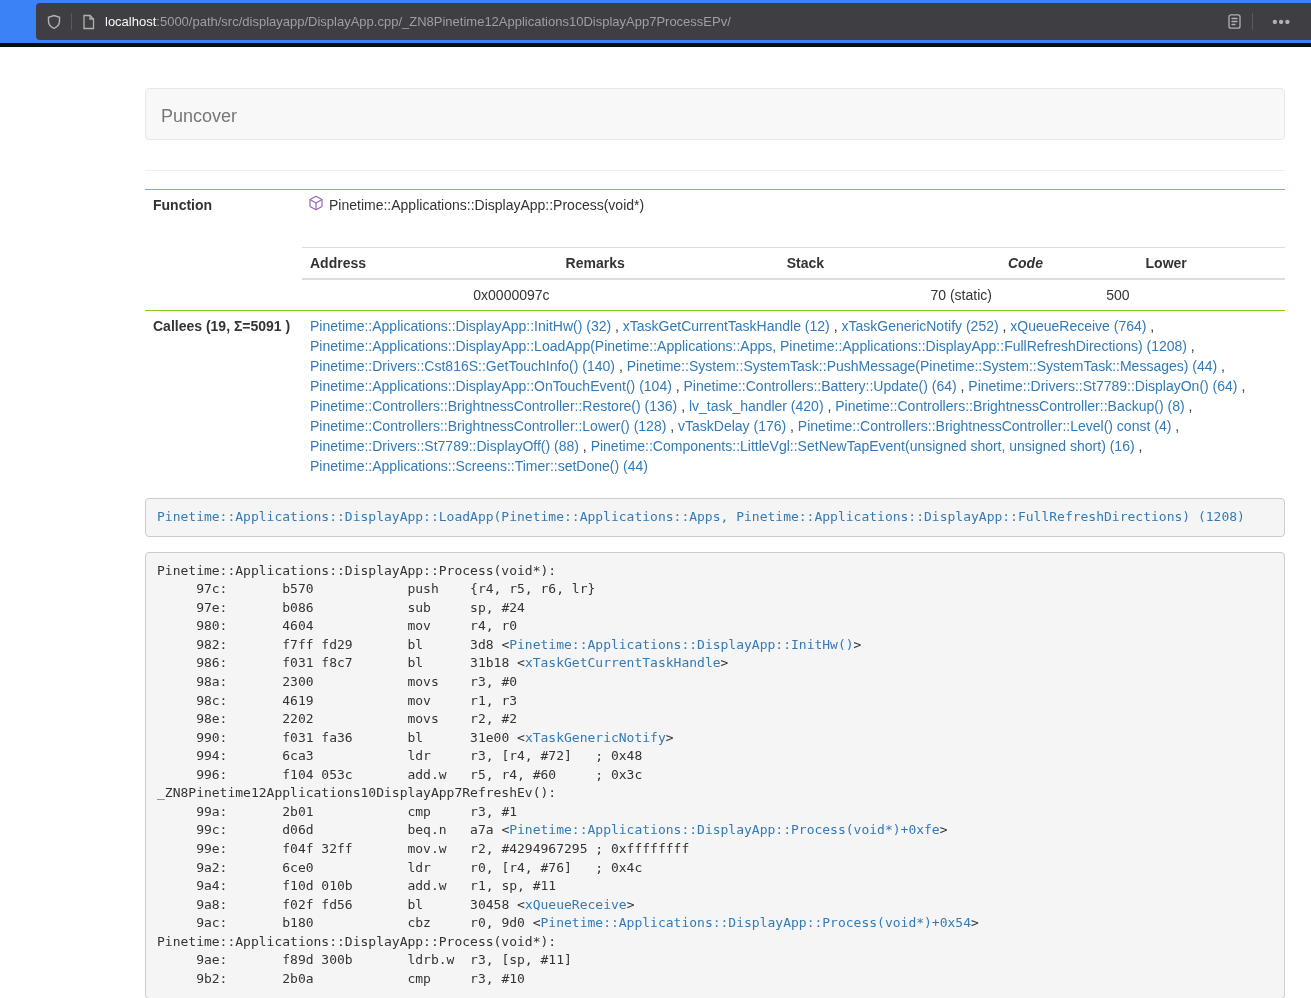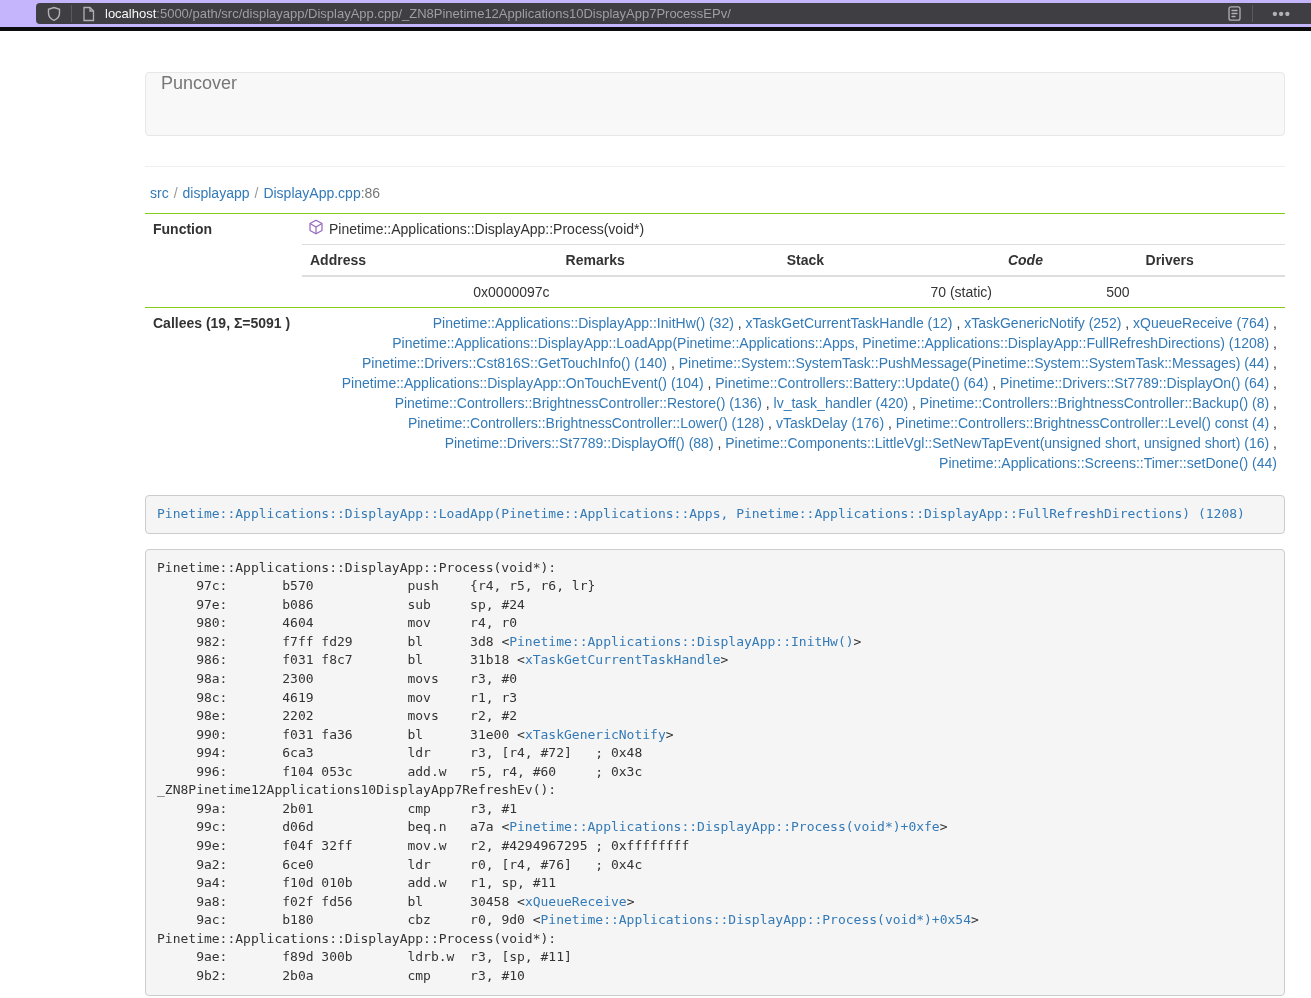--- a/index.html
+++ b/index.html
@@ -4,42 +4,42 @@
 <style>
   * { box-sizing: border-box; }
   html, body { margin: 0; padding: 0; }
   body {
     width: 1311px; height: 998px; overflow: hidden;
     background: #fff; color: #333;
     font-family: "Liberation Sans", sans-serif; font-size: 14px;
   }
 
   
-  .browser-bar { height: 27px; background: #c4b5fd; position: relative; }
+  .browser-bar { height: 43px; background: #3b82f6; position: relative; }
   .url-field {
     position: absolute; left: 36px; right: 0; top: 3px; bottom: 3px;
     background: #3f3f43; border-radius: 4px 0 0 4px;
     display: flex; align-items: center; padding: 0 10px;
     color: #b1b1b3; font-size: 13px;
   }
   .url-field svg { flex: 0 0 auto; }
   .vdiv { width: 1px; height: 17px; background: #5a5a5e; margin: 0 9px; }
   .url-text { margin-left: 9px; white-space: nowrap; overflow: hidden; }
   .url-host { color: #f9f9fa; }
   .url-rest { color: #9f9fa3; }
   .bar-right { margin-left: auto; display: flex; align-items: center; }
   .ellipsis-glyph { color: #b1b1b3; font-size: 15px; font-weight: bold; letter-spacing: 1px; padding: 0 10px; }
   .chrome-strip { height: 4px; background: #0c0c0d; }
 
   
   .container { width: 1140px; margin-left: 145px; padding-top: 41px; }
 
   .navbar {
-    height: 64px; background: #f8f8f8; border: 1px solid #e7e7e7;
-    border-radius: 4px; display: flex; align-items: flex-start; padding: 0 15px;
+    height: 52px; background: #f8f8f8; border: 1px solid #e7e7e7;
+    border-radius: 4px; display: flex; align-items: flex-end; padding: 12px 15px;
   }
   .brand { font-size: 18px; color: #777; }
 
   hr.rule { border: none; border-top: 1px solid #eee; margin: 30px 0 18px; }
 
   .breadcrumb { margin: 0 0 12px 5px; }
   a { color: #337ab7; text-decoration: none; }
   .crumb-sep { color: #999; padding: 0 5px; }
   .crumb-suffix { color: #777; }
 
@@ -48,28 +48,28 @@
   table.main > tbody > tr > td {
     border-top: 1px solid #84cc16; vertical-align: top; padding: 5px 8px;
     line-height: 20px;
   }
   td.label-cell { font-weight: bold; width: 157px; white-space: nowrap; }
   td.wide-cell { padding: 0 !important; border-top: 1px solid #ddd; }
 
   .func-name-row { display: flex; align-items: flex-start; padding: 5px 6px; line-height: 20px; }
   .func-name-row svg { margin-right: 5px; flex: 0 0 auto; }
 
-  table.nested { width: 100%; border-collapse: collapse; }
+  table.nested { width: 100%; border-collapse: collapse; margin-top: 27px; }
   table.nested th, table.nested td { text-align: left; padding: 5px 8px; line-height: 20px; }
   table.nested thead th { border-top: 1px solid #ddd; border-bottom: 2px solid #ddd; }
   table.nested td { border-top: 0; text-align: right; }
   .col-address { width: 26%; } .col-remarks { width: 22.5%; } .col-stack { width: 22.5%; }
   .col-code { width: 14%; font-style: italic; } .col-static { width: 15%; }
 
-  .callees-cell { line-height: 20px; text-align: right; }
+  .callees-cell { line-height: 20px; }
 
   
   pre.codeblock {
     background: #f5f5f5; border: 1px solid #ccc; border-radius: 4px;
     margin: 0 0 15px; padding: 9px 11px;
     font-family: "DejaVu Sans Mono", monospace;
     font-size: 13px; line-height: 1.42857; color: #333;
     white-space: pre; tab-size: 8; -moz-tab-size: 8; overflow: hidden;
   }
 </style>
@@ -100,44 +100,41 @@
 <div class="chrome-strip"></div>
 
 <div class="container">
 
   <div class="navbar">
     <span class="brand">Puncover</span>
   </div>
 
   <hr class="rule">
 
-  <div class="breadcrumb">
-    <a href="#">src</a><span class="crumb-sep">/</span><a href="#">displayapp</a><span class="crumb-sep">/</span><a href="#">DisplayApp.cpp</a><span class="crumb-suffix">:86</span>
-  </div>
 
   <table class="main">
     <tbody>
       <tr>
         <td class="label-cell">Function</td>
         <td class="wide-cell">
           <div class="func-name-row">
             <svg width="16" height="16" viewBox="0 0 16 16" fill="none" stroke="#9467bd" stroke-width="1.2" stroke-linejoin="round">
               <path d="M8 1.2 L14 4.6 V11.4 L8 14.8 L2 11.4 V4.6 Z"></path>
               <path d="M2 4.6 L8 8 L14 4.6 M8 8 V14.8"></path>
             </svg>
             <span>Pinetime::Applications::DisplayApp::Process(void*)</span>
           </div>
           <table class="nested">
             <thead>
               <tr>
                 <th class="col-address">Address</th>
                 <th class="col-remarks">Remarks</th>
                 <th class="col-stack">Stack</th>
                 <th class="col-code">Code</th>
-                <th class="col-static">Drivers</th>
+                <th class="col-static">Lower</th>
               </tr>
             </thead>
             <tbody>
               <tr>
                 <td>0x0000097c</td>
                 <td></td>
                 <td>70 (static)</td>
                 <td>500</td>
                 <td></td>
               </tr>

